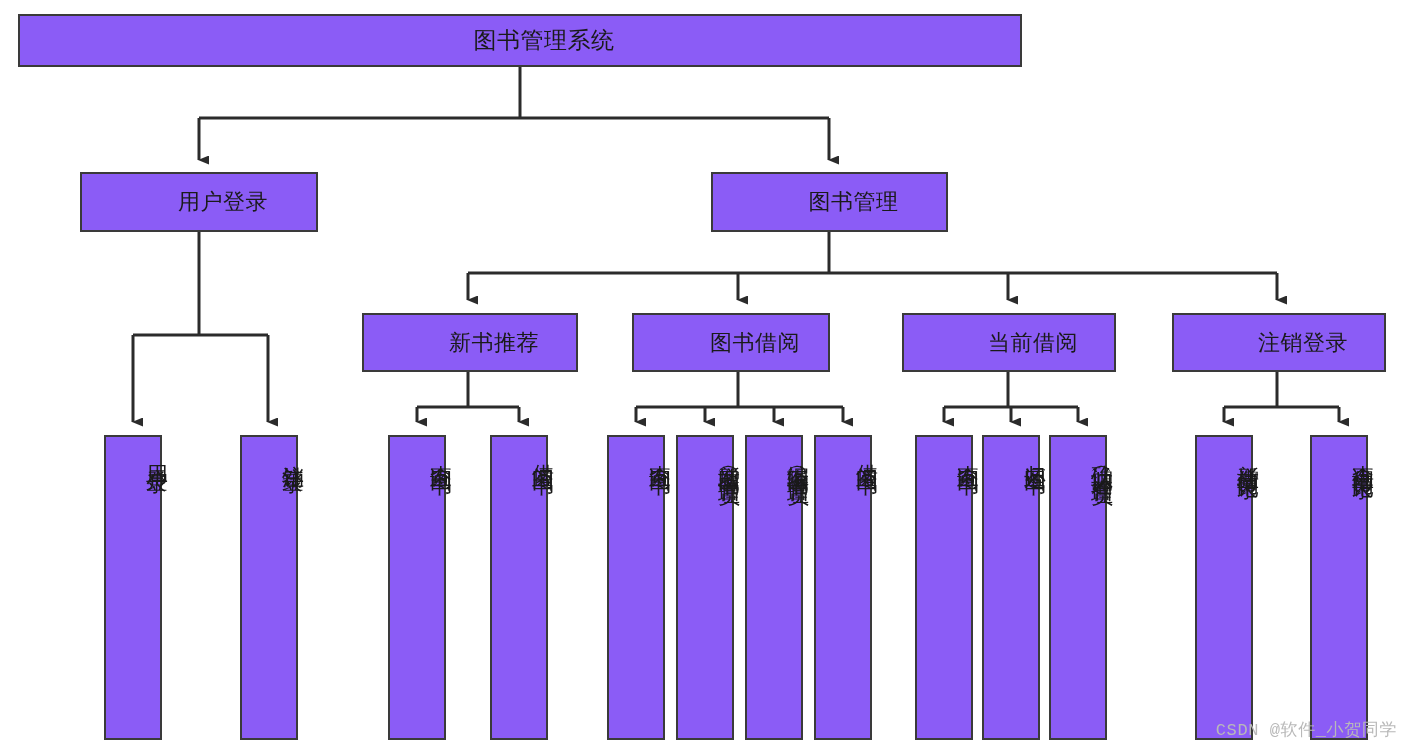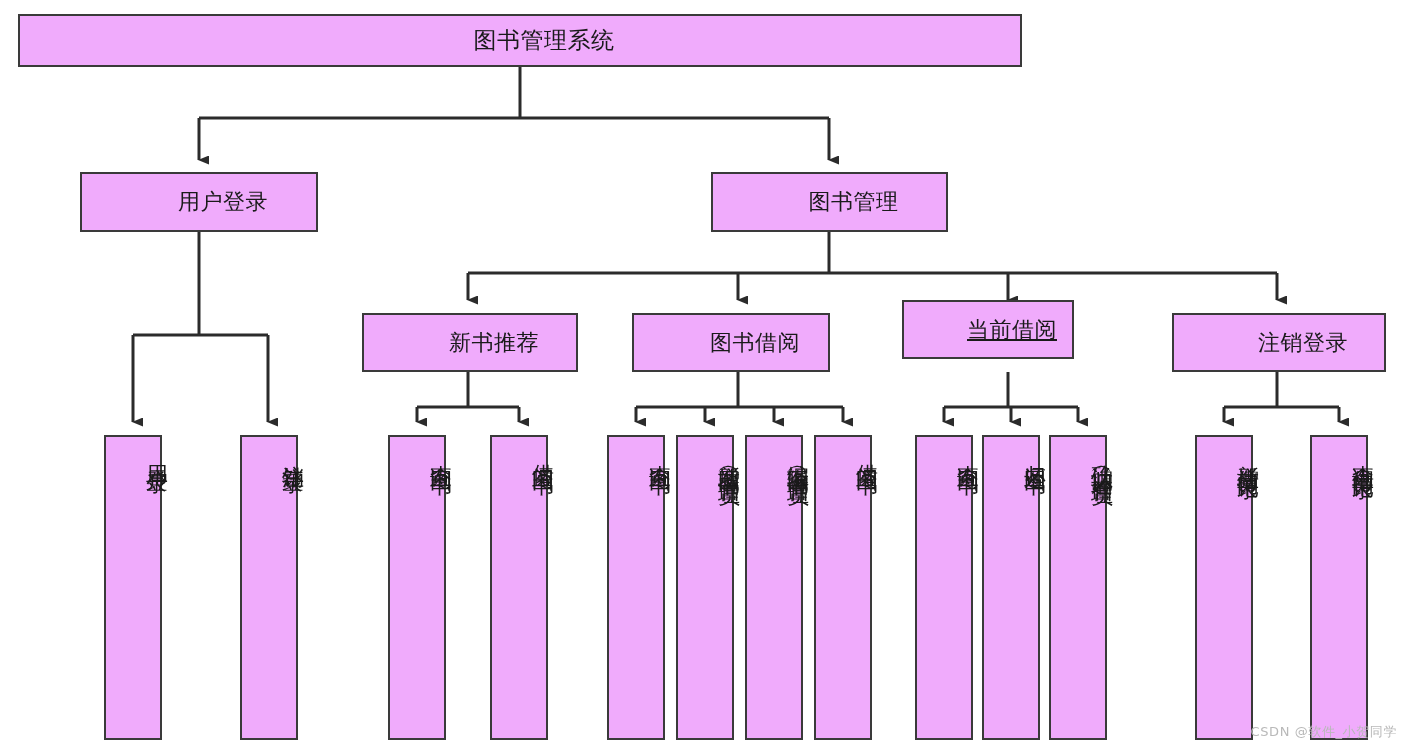--- a/index.html
+++ b/index.html
@@ -21,21 +21,21 @@
   #diagram-svg {
     position: absolute;
     left: 0;
     top: 0;
     width: 1405px;
     height: 747px;
   }
   .node {
     position: absolute;
     box-sizing: border-box;
-    background: #f0abfc;
+    background: #8b5cf6;
     border: 2px solid #3a3a3a;
     display: flex;
     align-items: center;
     justify-content: center;
     color: #1a1a1a;
     text-align: center;
     padding-left: 48px;
   }
   .node-label {
     display: block;
@@ -58,25 +58,26 @@
     line-height: 1;
     white-space: nowrap;
   }
   #root-node .node-label {
     font-size: 23px;
   }
   #watermark {
     position: absolute;
     right: 8px;
     bottom: 6px;
-    font-size: 13px;
+    font-size: 17px;
     color: #b9b9b9;
     letter-spacing: 0.6px;
     white-space: nowrap;
     pointer-events: none;
+    font-family: Liberation Mono, monospace;
   }
 </style>
 </head>
 <body>
 
 <div id="diagram-root">
 
   <svg id="diagram-svg" viewBox="0 0 1405 747" xmlns="http://www.w3.org/2000/svg">
     <defs>
       <marker id="arrowhead" markerWidth="9" markerHeight="11" refX="4.5" refY="10" orient="auto" markerUnits="userSpaceOnUse">
@@ -142,21 +143,21 @@
   </div>
 
   <div class="node horizontal" style="left:711px; top:172px; width:237px; height:60px;">
     <span class="node-label">图书管理</span>
   </div>
 
   <div class="node horizontal" style="left:632px; top:313px; width:198px; height:59px;">
     <span class="node-label">图书借阅</span>
   </div>
 
-  <div class="node horizontal" style="left:902px; top:300px; width:172px; height:59px;text-decoration:underline;">
+  <div class="node horizontal" style="left:902px; top:313px; width:214px; height:59px;">
     <span class="node-label">当前借阅</span>
   </div>
 
   <div class="node horizontal" style="left:1172px; top:313px; width:214px; height:59px;">
     <span class="node-label">注销登录</span>
   </div>
 
   <div class="node vertical" style="left:104px; top:435px; width:58px; height:305px;">
     <span class="node-label">用户登录</span>
   </div>

